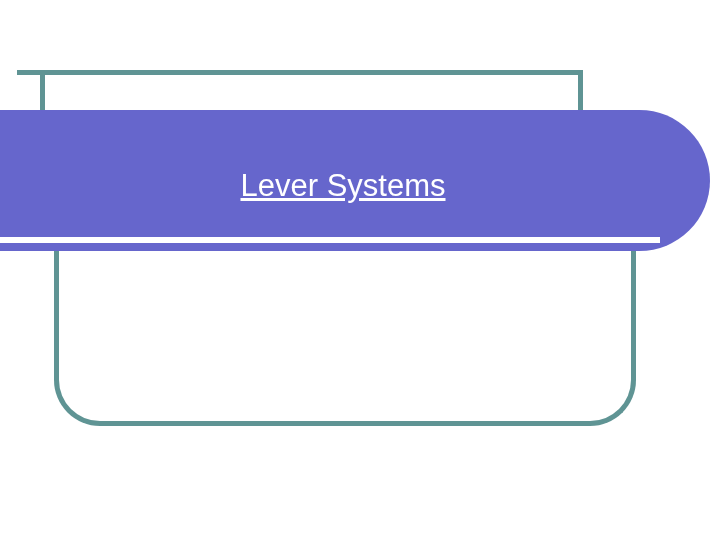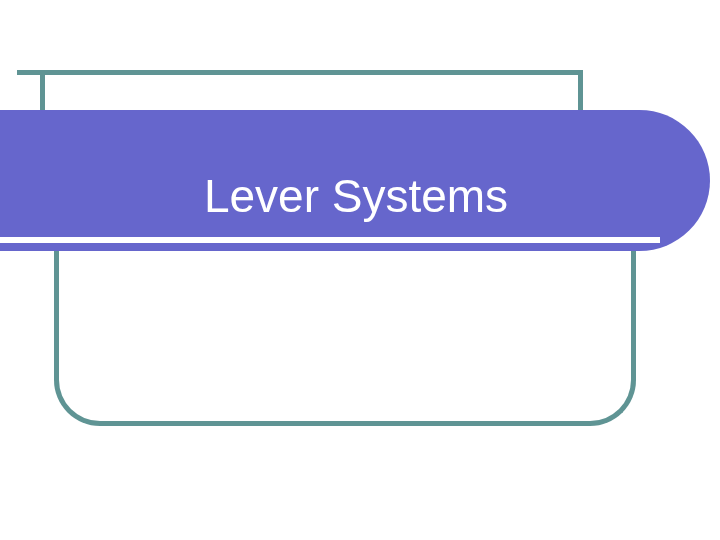--- a/index.html
+++ b/index.html
@@ -65,32 +65,33 @@
     position: absolute;
     left: -80px;
     top: 110px;
     width: 790px;
     height: 141px;
     background: #6666CC;
     border-radius: 71px;
   }
   .title-text {
     position: absolute;
-    left: 16px;
+    left: 3px;
     top: 110px;
     width: 680px;
     height: 110px;
     line-height: 110px;
     text-align: center;
     color: #ffffff;
     font-family: "Liberation Sans", sans-serif;
-    font-size: 46px;
+    font-size: 31px;
     font-weight: normal;
     letter-spacing: 0px;
     white-space: nowrap;
+    text-decoration: underline;
   }
   
   .banner-rule {
     position: absolute;
     left: 0px;
     top: 237px;
     width: 660px;
     height: 6px;
     background: #ffffff;
   }

